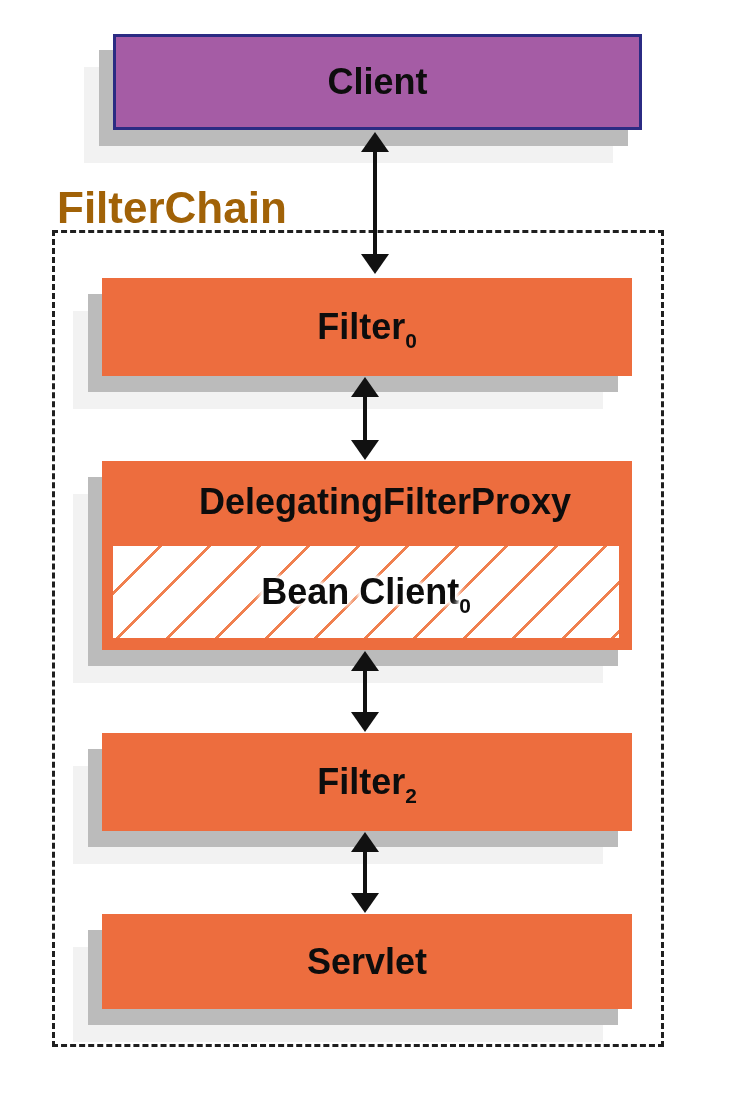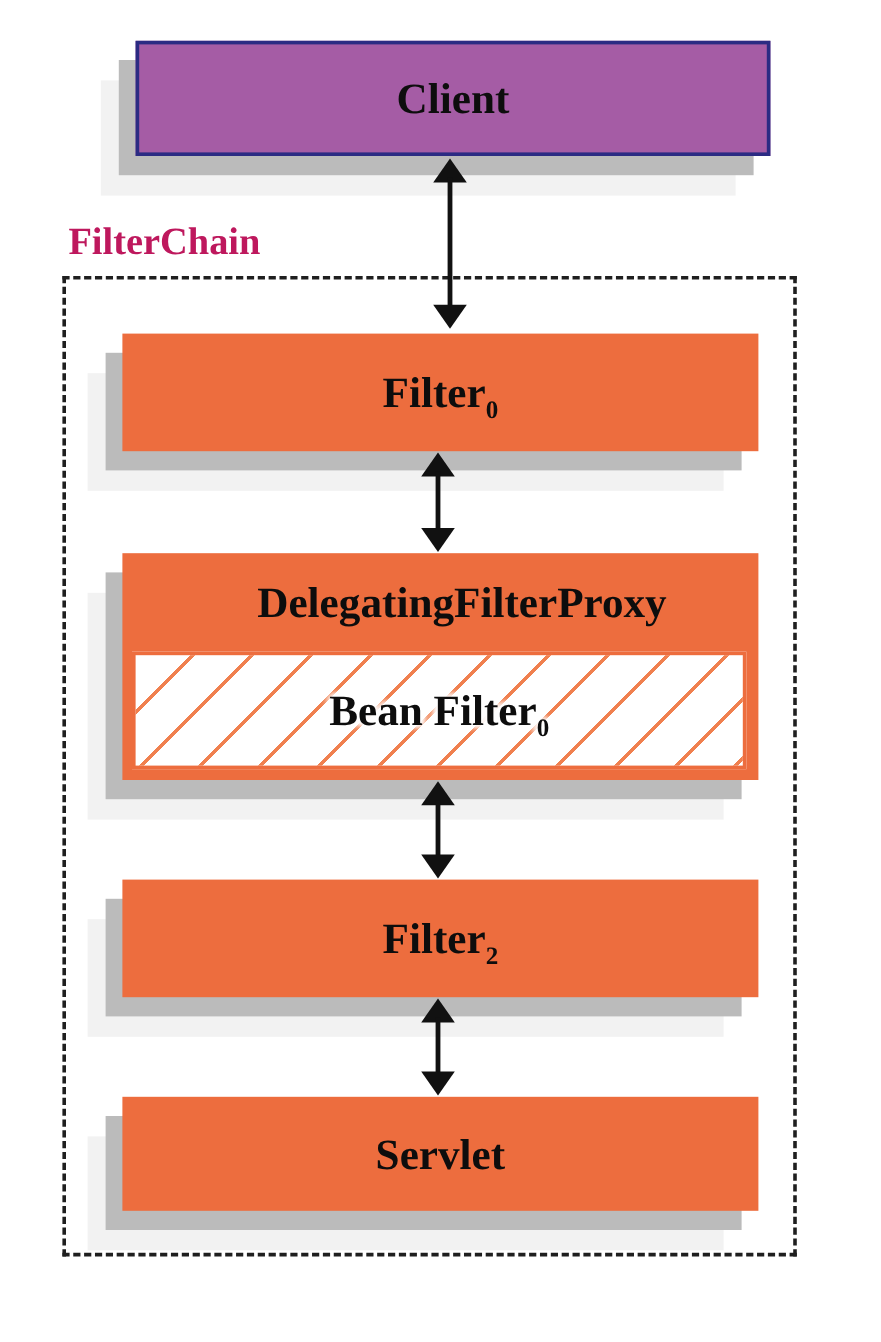--- a/index.html
+++ b/index.html
@@ -1,36 +1,36 @@
 <!DOCTYPE html>
 <html style="--box-orange: #ed6d3e; --hatch-orange: #f0804f; --client-purple: #a55ca5; --client-border: #2b2b83; --shadow-gray: #bbbbbb; --shadow-light: #f2f2f2; --caption-gray: #3a3a3a;"><head>
 <meta charset="utf-8">
 <style>
   html,body { margin:0; padding:0; background:#ffffff; }
   * { box-sizing:border-box; }
   .canvas {
     position:relative; width:734px; height:1118px; background:#fff;
-    font-family:Liberation Serif, serif; overflow:hidden;
+    font-family:Liberation Sans, sans-serif; overflow:hidden;
   }
   .node {
     position:absolute;
     display:flex; align-items:center; justify-content:center;
     font-weight:bold; font-size:36px; color:#0d0d0d;
     box-shadow:-14px 16px 0 var(--shadow-gray,#bbbbbb), -29px 33px 0 var(--shadow-light,#f2f2f2);
   }
   .node sub { font-size:0.58em; vertical-align:baseline; position:relative; top:0.42em; line-height:0; }
   .client {
     left:113px; top:34px; width:529px; height:96px;
     background:var(--client-purple,#a55ca5);
     border:3px solid var(--client-border,#2b2b83);
   }
   .orange { background:var(--box-orange,#ed6d3e); border:none; }
   .chain-label {
     position:absolute; left:57px; top:182px;
-    font-weight:bold; font-size:32px; color:#be185d; line-height:1.2;
+    font-weight:bold; font-size:44px; color:#a16207; line-height:1.2;
   }
   .chain-box {
     position:absolute; left:52px; top:230px; width:612px; height:817px;
     border:3px dashed #1f1f1f;
   }
   .filter-top  { left:47px; top:45px;  width:530px; height:98px; }
   .dfp         { left:47px; top:228px; width:530px; height:189px; display:block; }
   .dfp-title {
     height:82px; display:flex; align-items:center; justify-content:center;
     font-weight:bold; font-size:36px; color:#0d0d0d;padding-left:36px;
@@ -100,21 +100,21 @@
 
     <div class="arrow arrow-a2">
       <div class="head-up"></div>
       <div class="shaft"></div>
       <div class="head-down"></div>
     </div>
 
     <div class="node orange dfp">
       <div class="dfp-title">DelegatingFilterProxy</div>
       <div class="bean-filter">
-        <span class="halo"><span>Bean Filter</span><sub>0</sub></span>
+        <span class="halo"><span>Bean Client</span><sub>0</sub></span>
       </div>
     </div>
 
     <div class="arrow arrow-a3">
       <div class="head-up"></div>
       <div class="shaft"></div>
       <div class="head-down"></div>
     </div>
 
     <div class="node orange filter-bottom">

